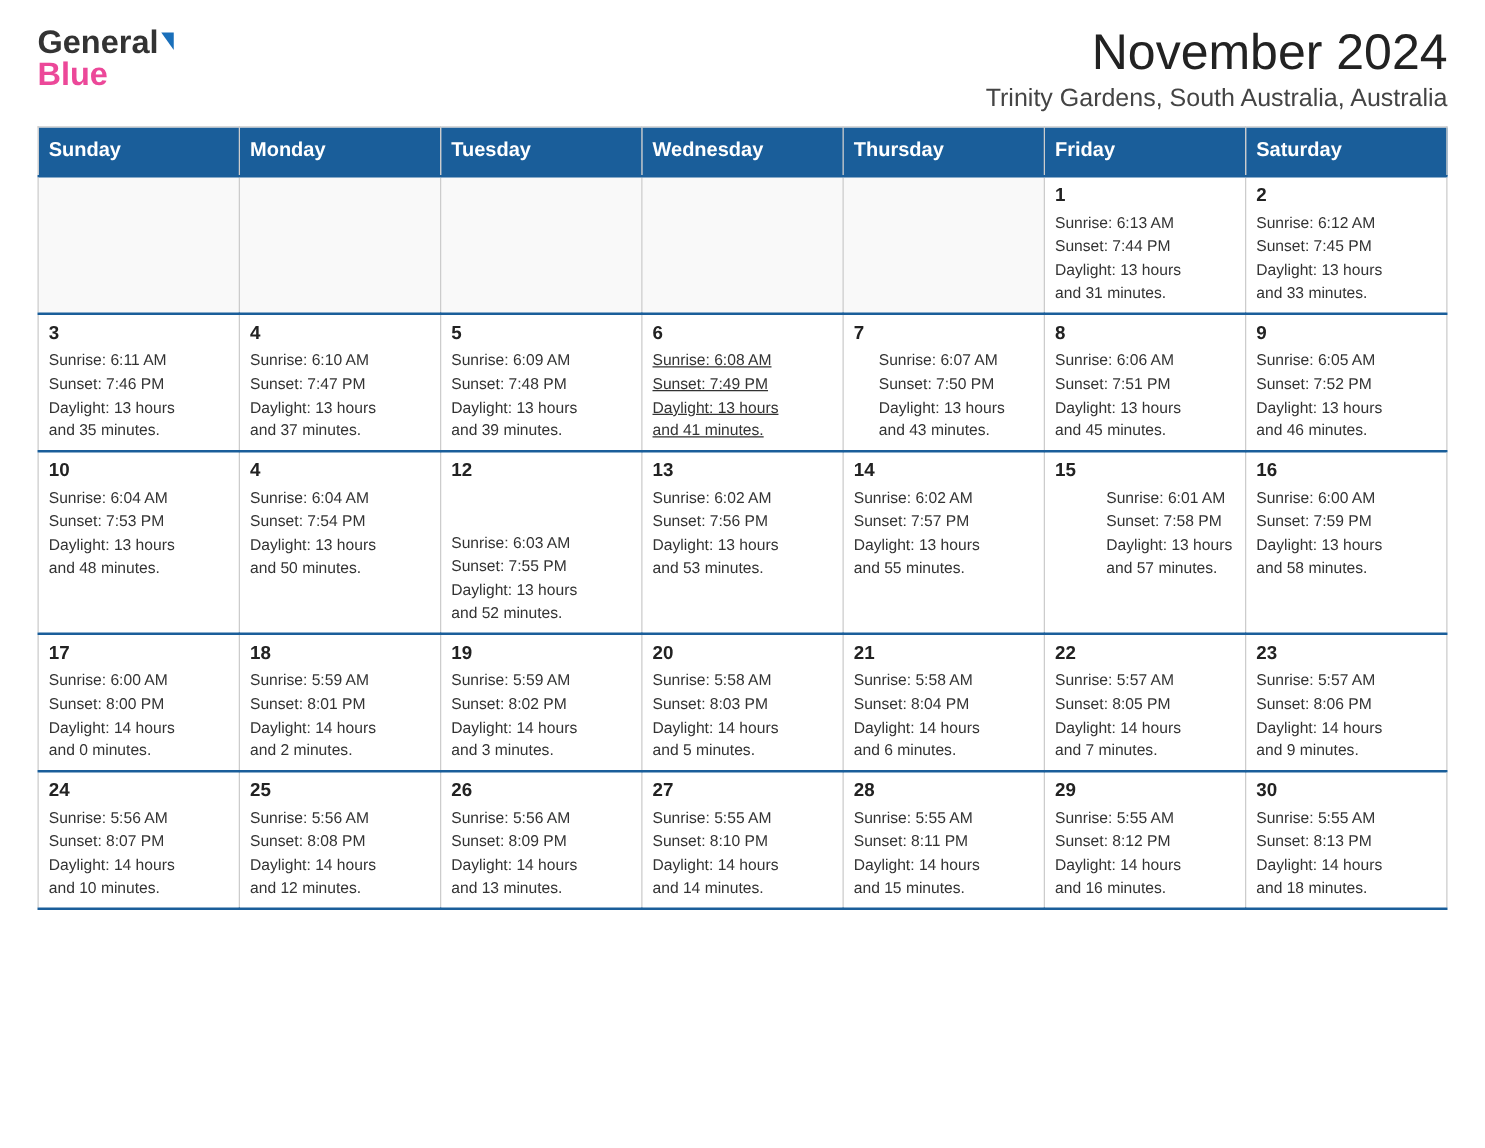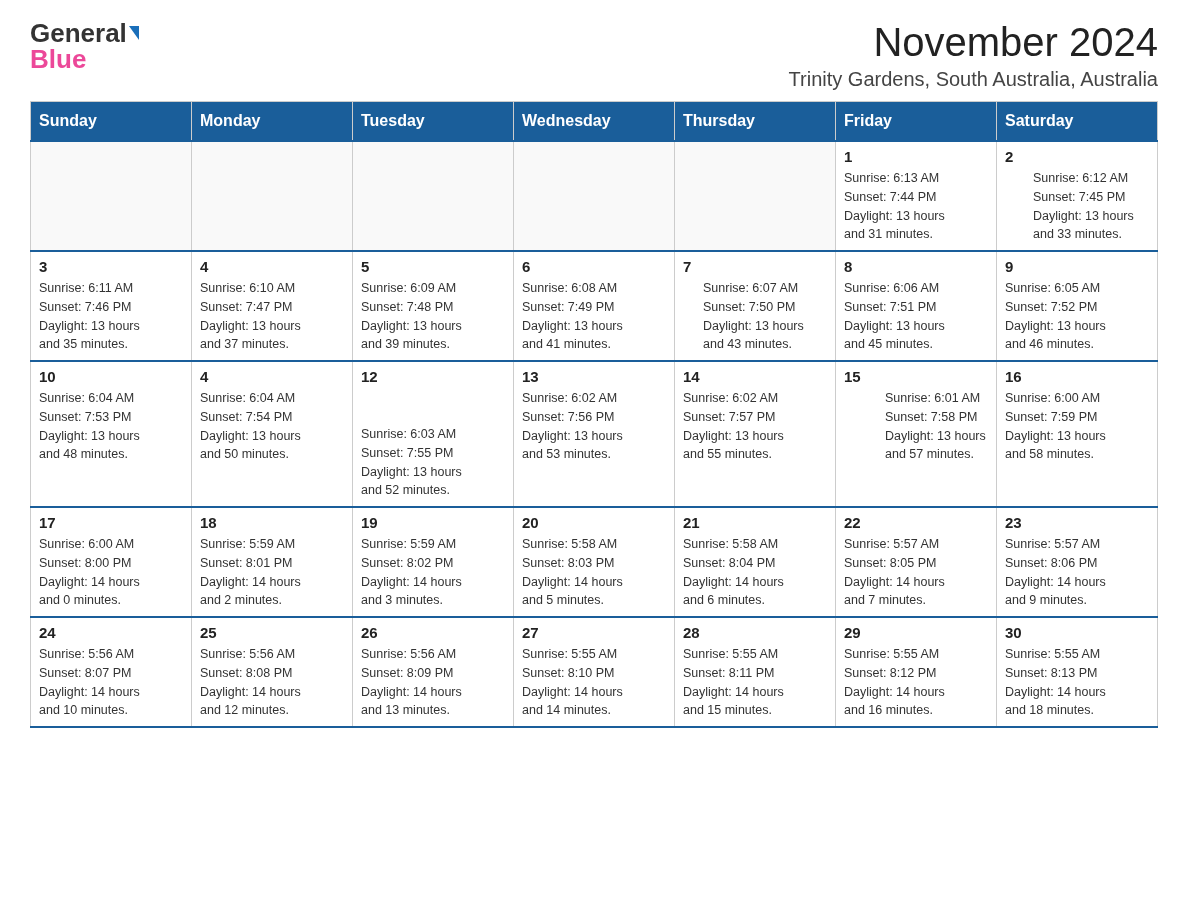--- a/index.html
+++ b/index.html
@@ -139,21 +139,21 @@
         <td class="empty"></td>
         <td>
           <span class="day-number">1</span>
           <div class="day-info" style="white-space: pre-line;">Sunrise: 6:13 AM
 Sunset: 7:44 PM
 Daylight: 13 hours
 and 31 minutes.</div>
         </td>
         <td>
           <span class="day-number">2</span>
-          <div class="day-info" style="white-space: pre-line; margin-left: 28px;">Sunrise: 6:12 AM
+          <div class="day-info" style="white-space: pre-line;">Sunrise: 6:12 AM
 Sunset: 7:45 PM
 Daylight: 13 hours
 and 33 minutes.</div>
         </td>
       </tr>
       <tr>
         <td>
           <span class="day-number">3</span>
           <div class="day-info" style="white-space: pre-line;">Sunrise: 6:11 AM
 Sunset: 7:46 PM
@@ -169,21 +169,21 @@
         </td>
         <td>
           <span class="day-number">5</span>
           <div class="day-info" style="white-space: pre-line;">Sunrise: 6:09 AM
 Sunset: 7:48 PM
 Daylight: 13 hours
 and 39 minutes.</div>
         </td>
         <td>
           <span class="day-number">6</span>
-          <div class="day-info" style="white-space: pre-line;">Sunrise: 6:08 AM
+          <div class="day-info" style="white-space: pre-line; text-decoration: underline;">Sunrise: 6:08 AM
 Sunset: 7:49 PM
 Daylight: 13 hours
 and 41 minutes.</div>
         </td>
         <td>
           <span class="day-number">7</span>
           <div class="day-info" style="white-space: pre-line; margin-left: 20px;">Sunrise: 6:07 AM
 Sunset: 7:50 PM
 Daylight: 13 hours
 and 43 minutes.</div>

